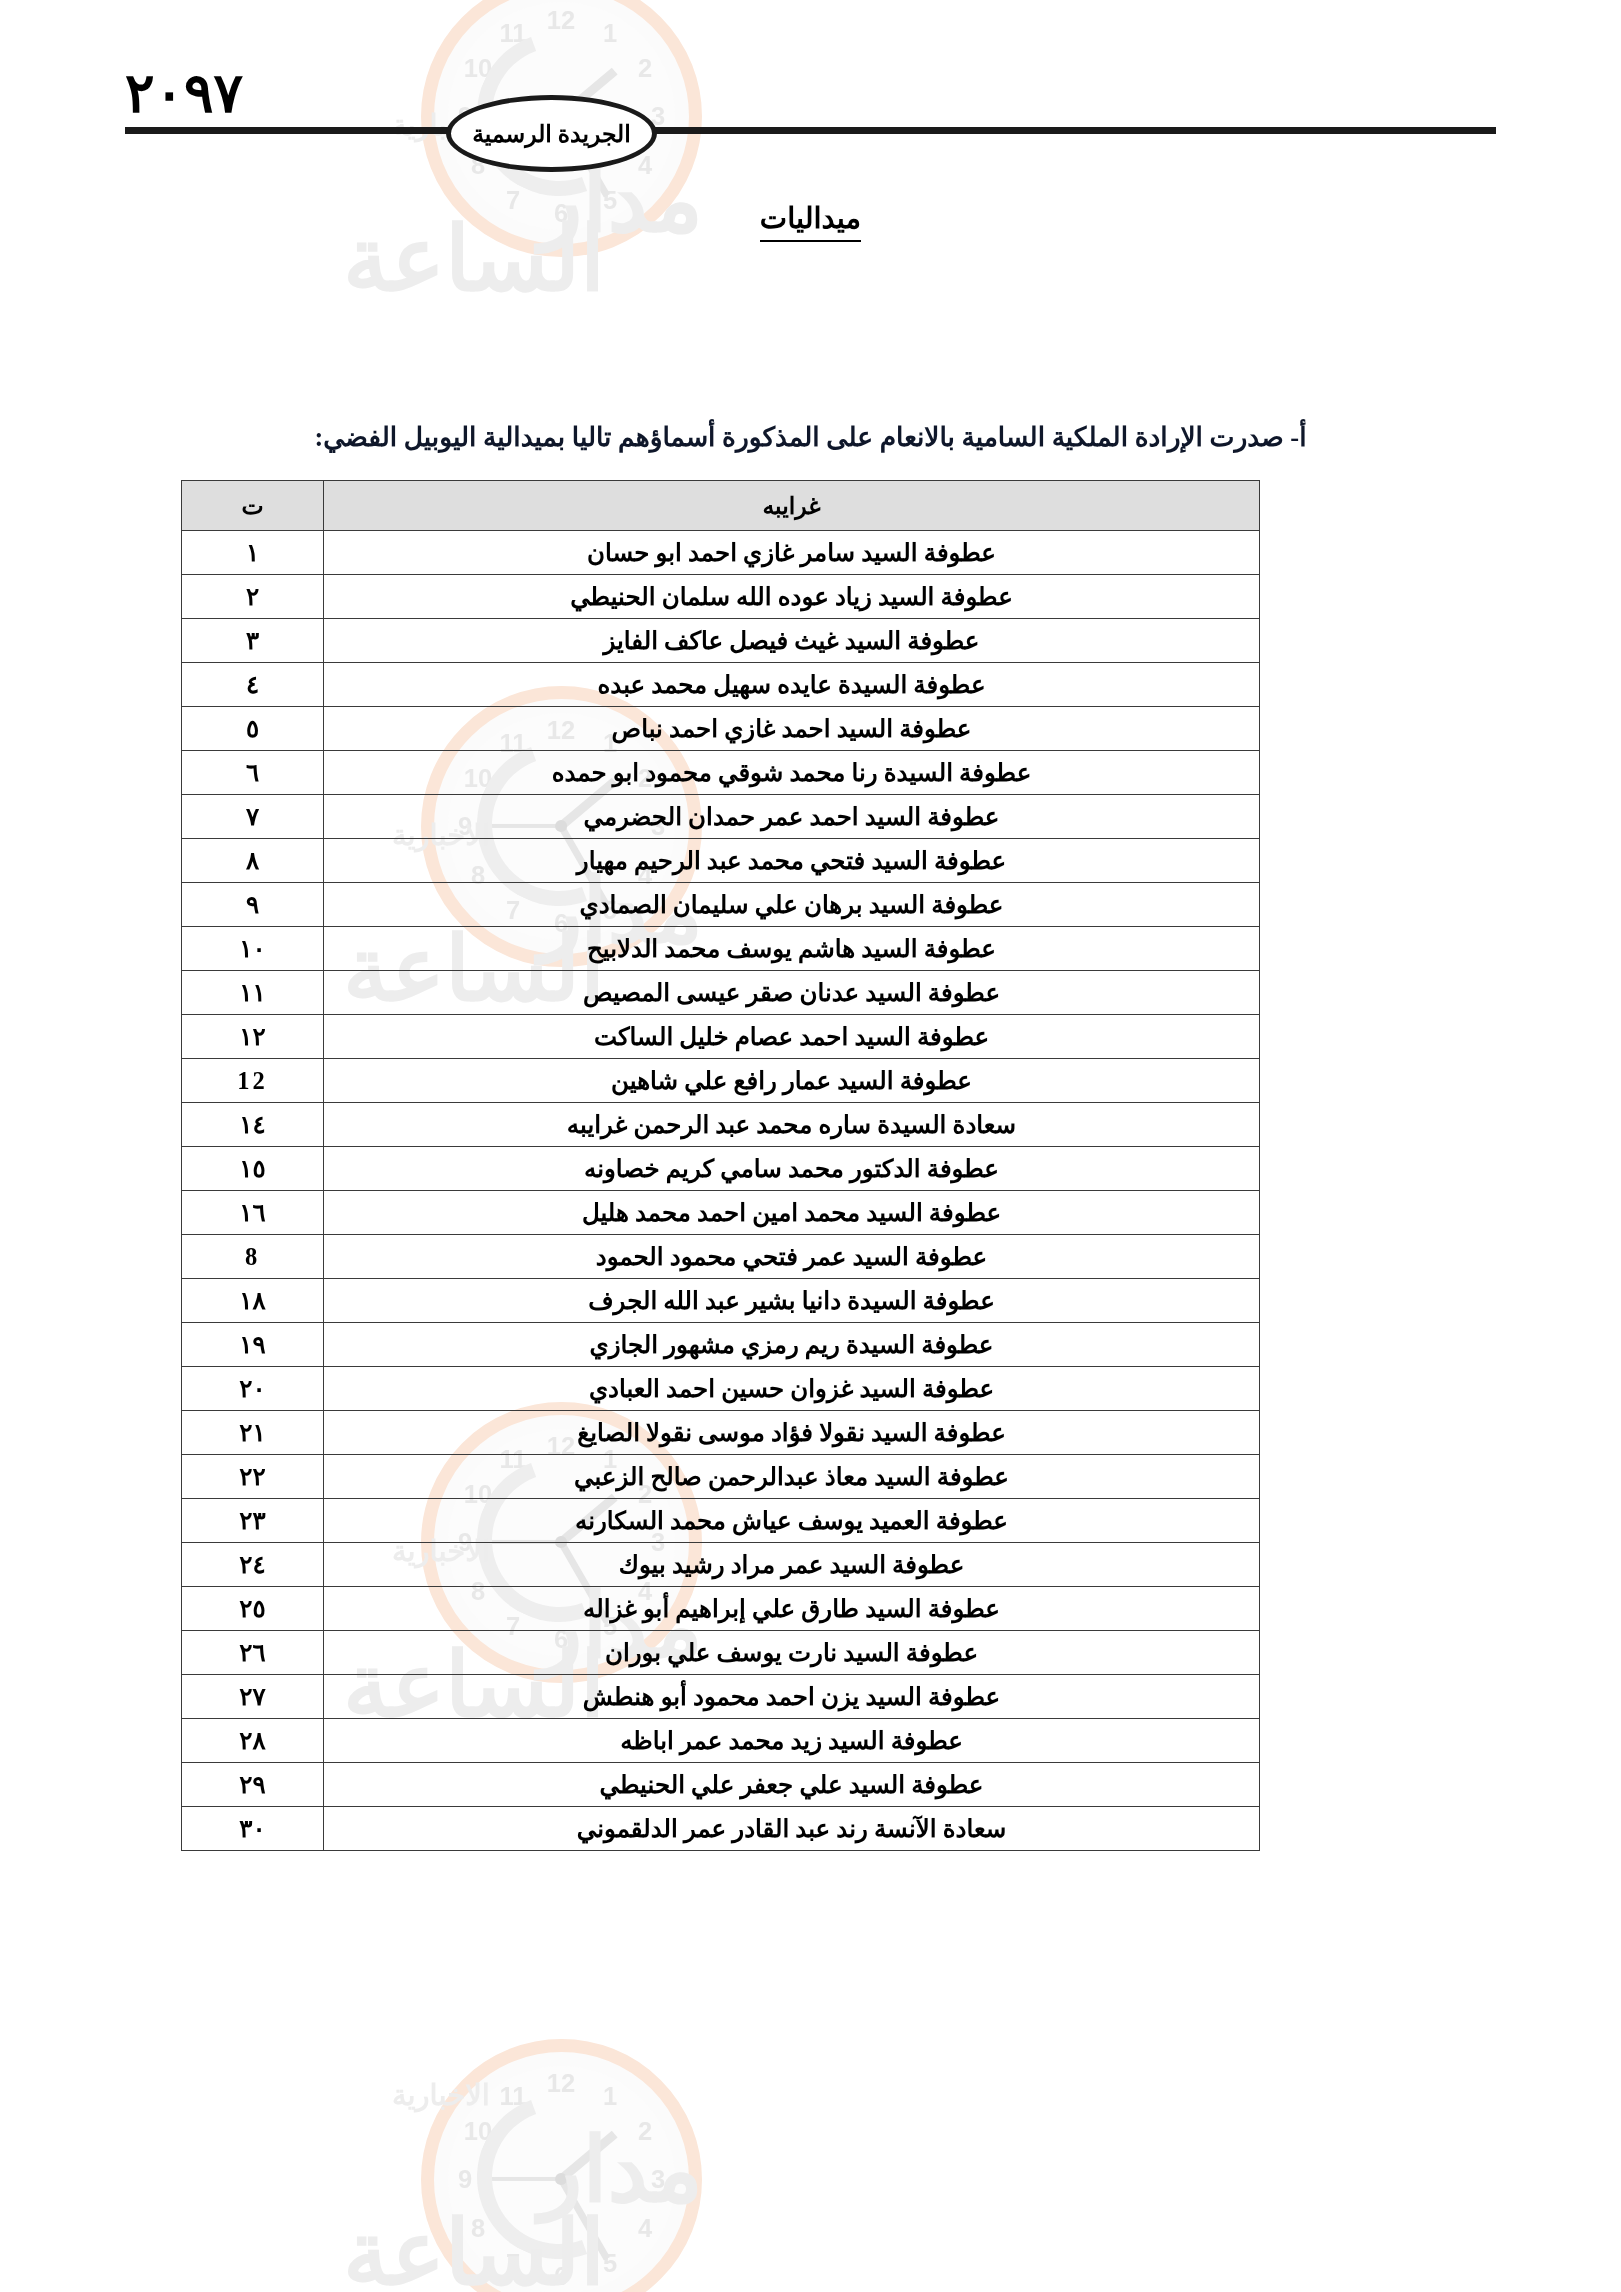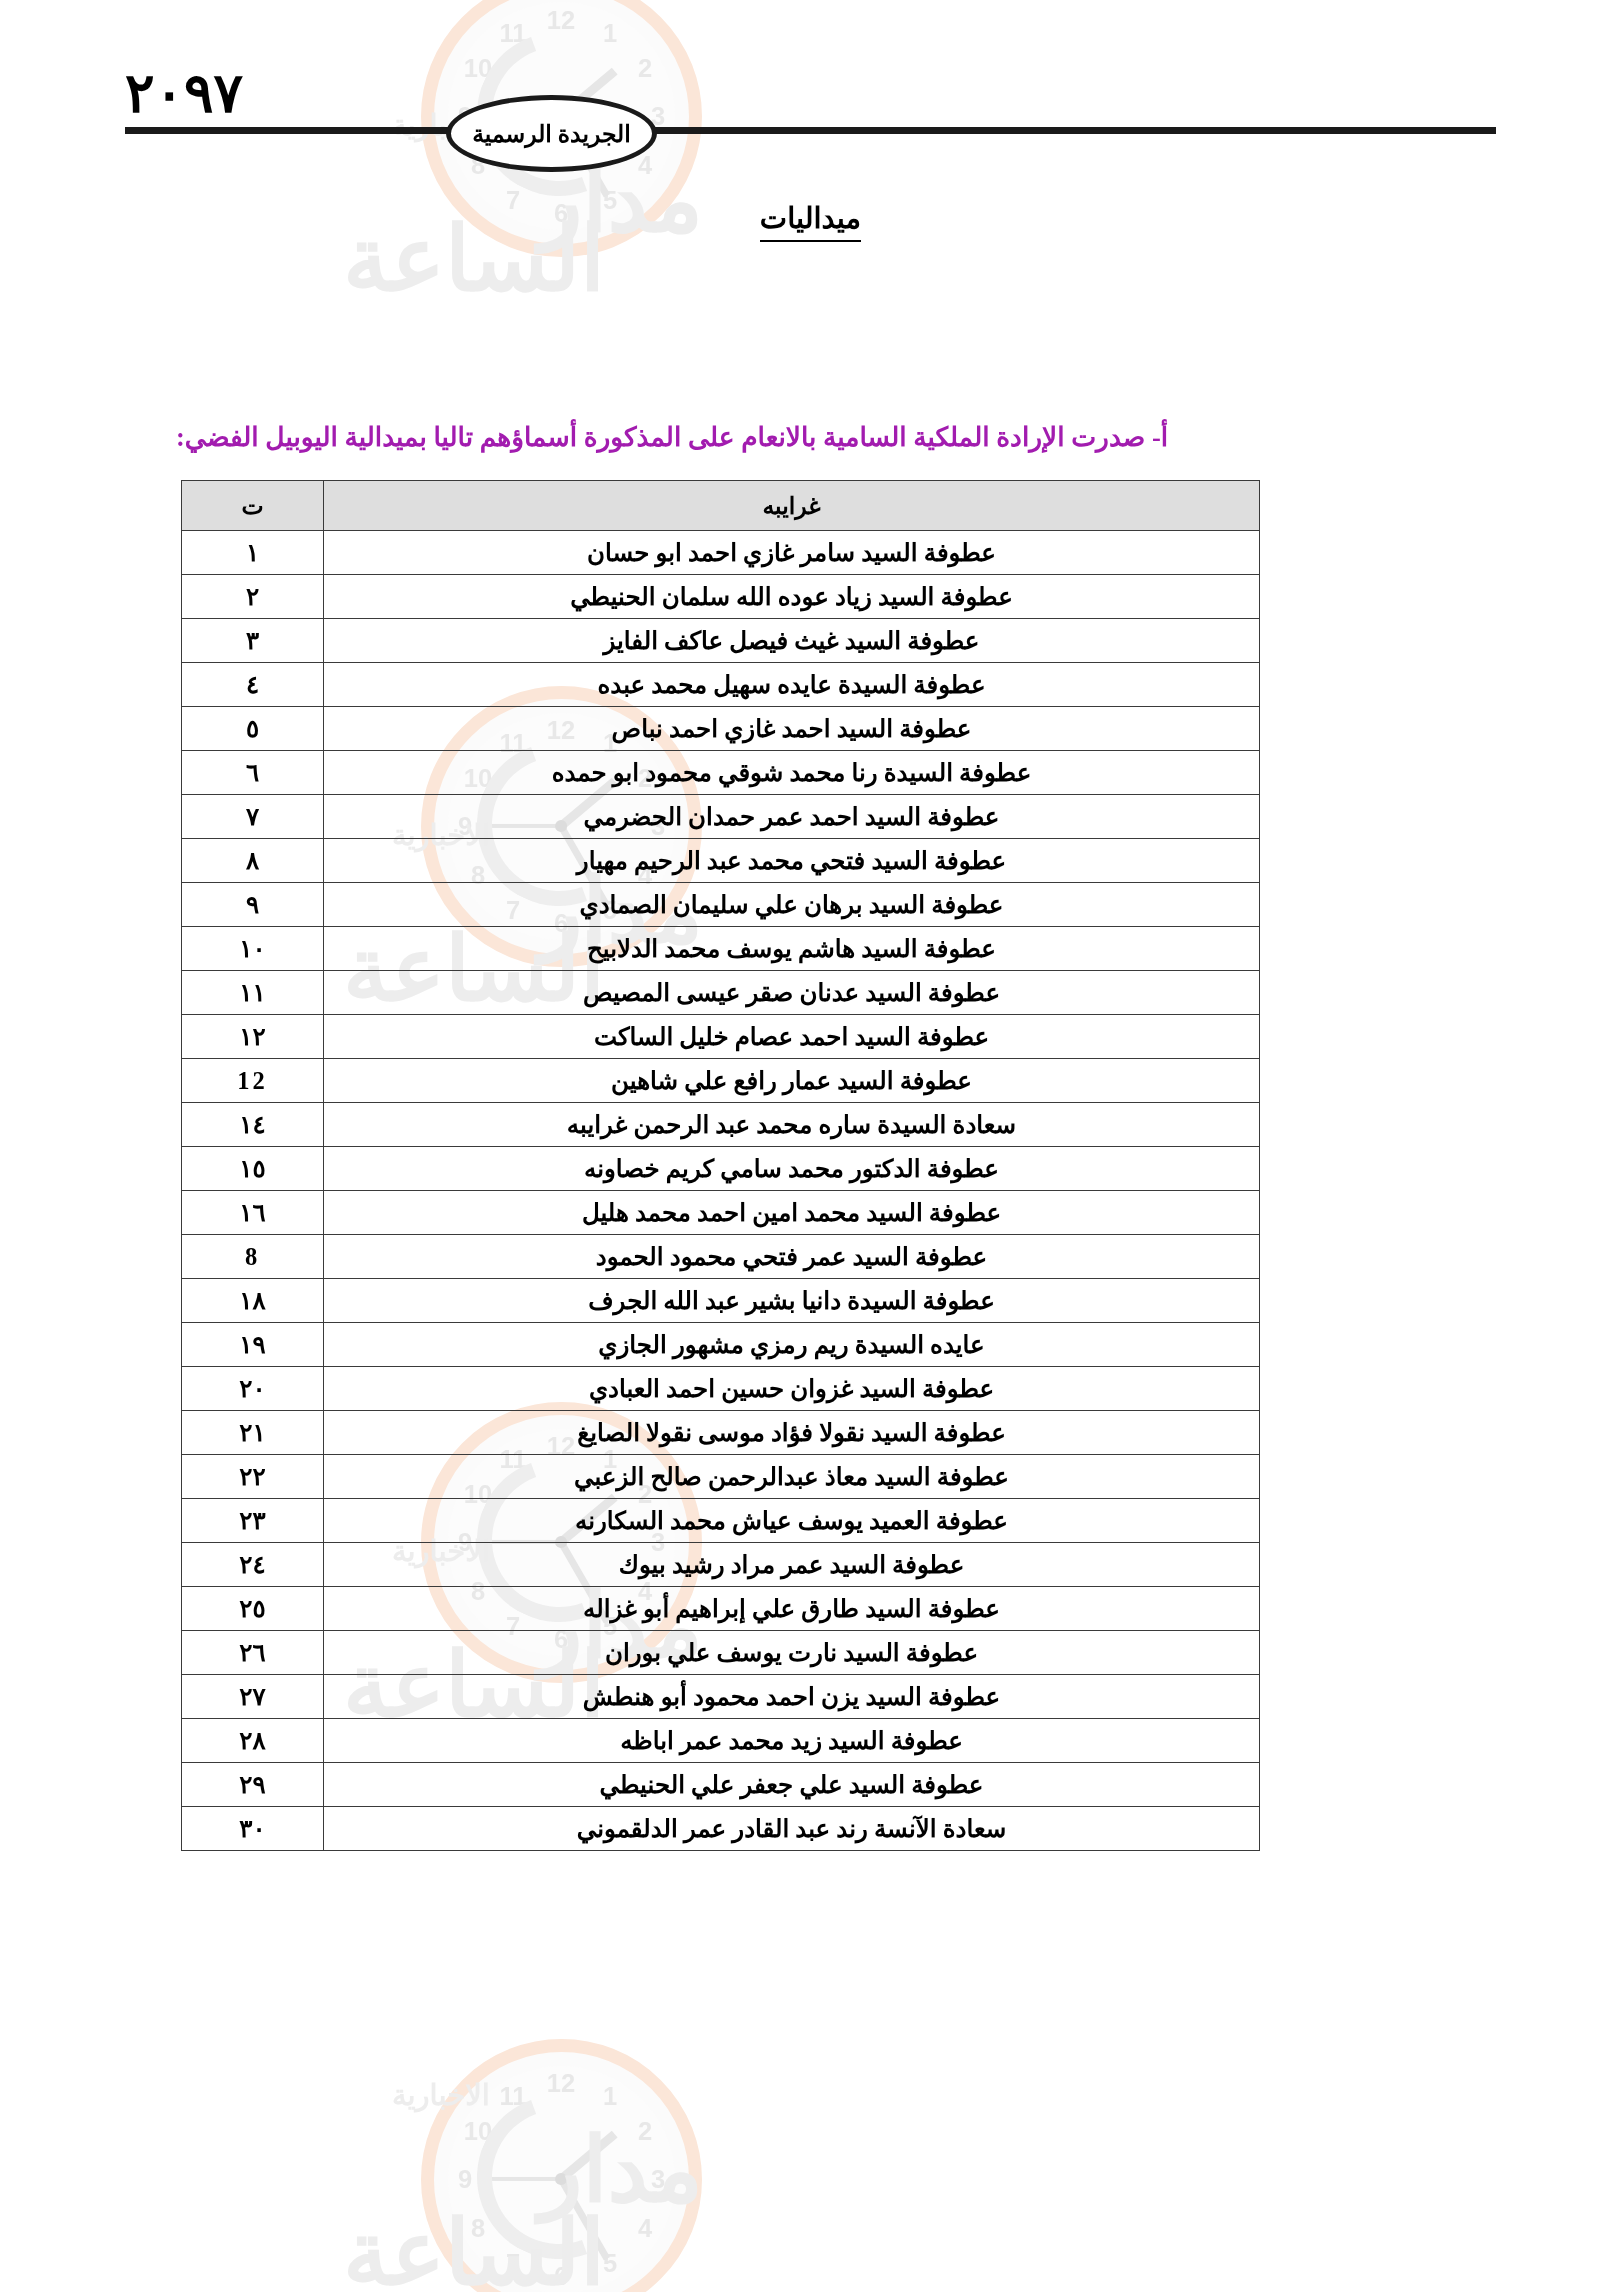--- a/index.html
+++ b/index.html
@@ -108,22 +108,22 @@
   }
   .doc-title span{
     display:inline-block;
     position:relative;
     padding-bottom:4.9px;
     border-bottom:2.9px double #000;
   }
   .intro{
     position:absolute;
     right:176px;left:176px;top:392px;
-    text-align:left;
-    font-size:26.5px;font-weight:700;color:#a21caf;
+    text-align:center;
+    font-size:26.5px;font-weight:700;color:#0f172a;
     font-family:"Liberation Serif",serif;
     line-height:1.4;
     direction:rtl;
   }
 
   
   table.names-table{
     position:absolute;
     left:181px;top:480px;
     width:1078px;
@@ -350,21 +350,21 @@
         </tr>
         <tr>
           <td class="name-cell">عطوفة السيد عمر فتحي محمود الحمود</td>
           <td class="idx-cell">8</td>
         </tr>
         <tr>
           <td class="name-cell">عطوفة السيدة دانيا بشير عبد الله الجرف</td>
           <td class="idx-cell">١٨</td>
         </tr>
         <tr>
-          <td class="name-cell">عايده السيدة ريم رمزي مشهور الجازي</td>
+          <td class="name-cell">عطوفة السيدة ريم رمزي مشهور الجازي</td>
           <td class="idx-cell">١٩</td>
         </tr>
         <tr>
           <td class="name-cell">عطوفة السيد غزوان حسين احمد العبادي</td>
           <td class="idx-cell">٢٠</td>
         </tr>
         <tr>
           <td class="name-cell">عطوفة السيد نقولا فؤاد موسى نقولا الصايغ</td>
           <td class="idx-cell">٢١</td>
         </tr>

